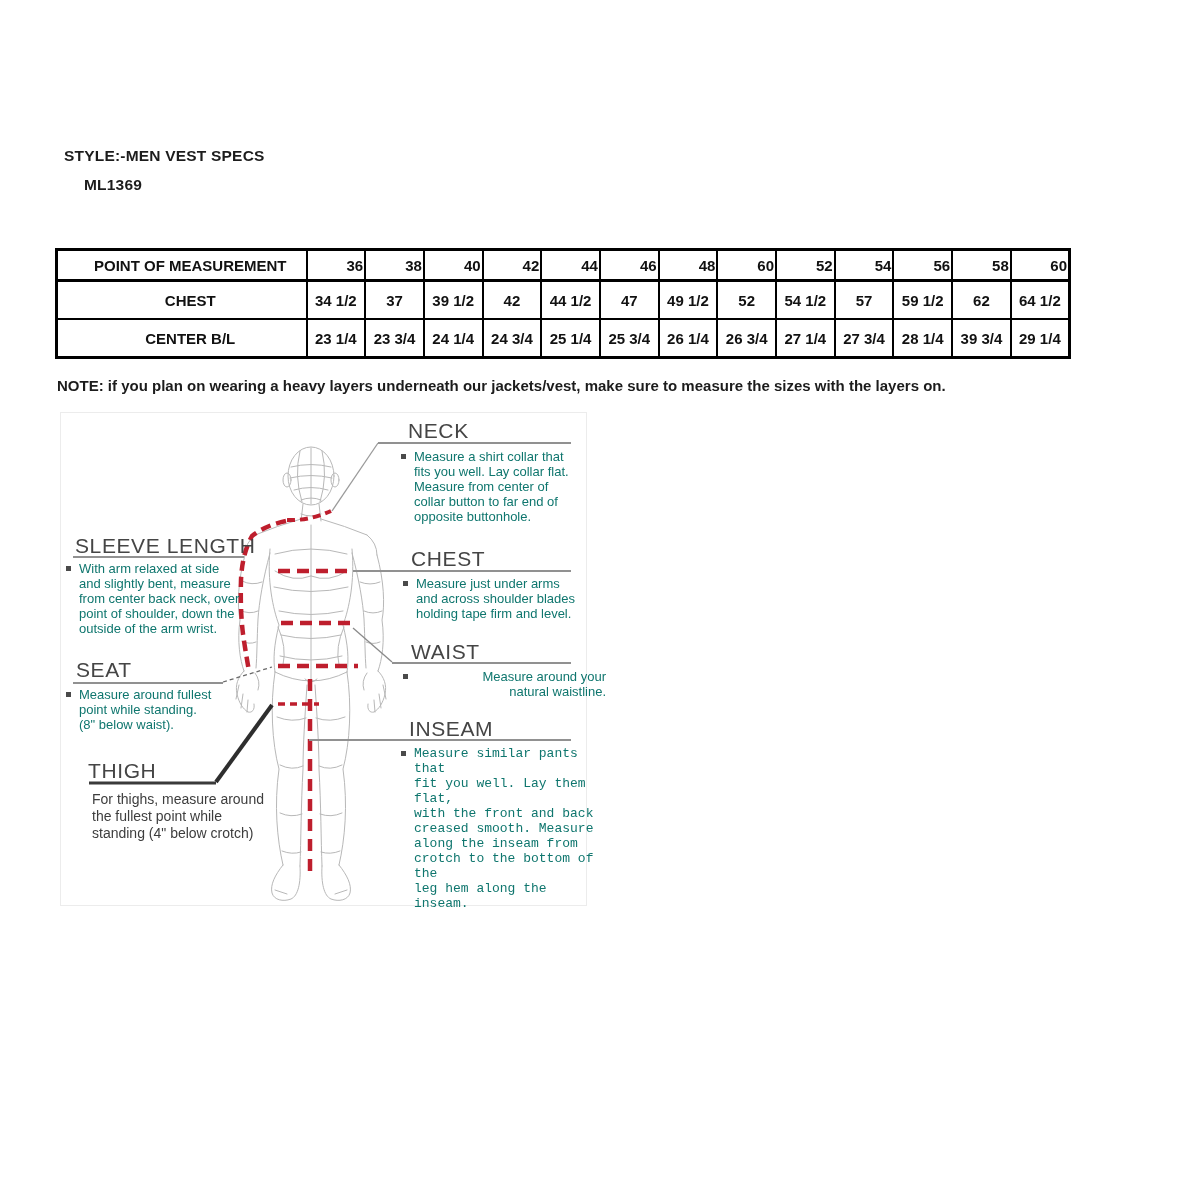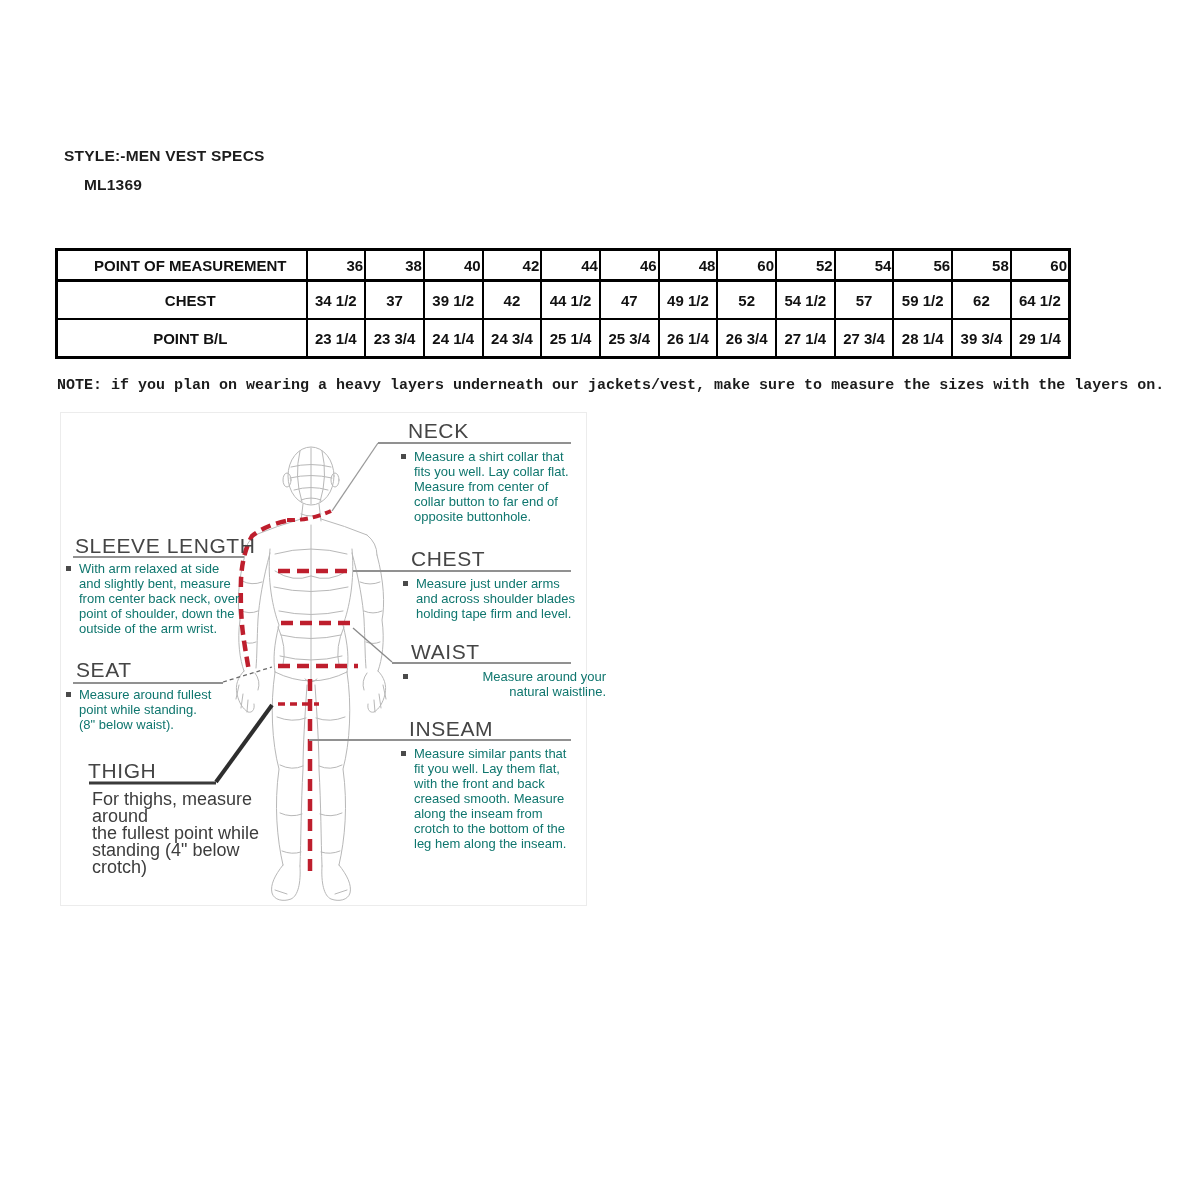--- a/index.html
+++ b/index.html
@@ -12,21 +12,21 @@
   table.size-table th,table.size-table td{border:2px solid #000;font-size:15px;color:#111;overflow:hidden;white-space:nowrap;}
   table.size-table th{font-weight:700;text-align:right;height:26px;border-bottom:3px solid #000;}
   table.size-table td{font-weight:700;text-align:center;height:34px;}
   table.size-table .pom{text-align:center;padding-left:18px;}
   
   .note-line{font-size:15px;font-weight:700;color:#1c1c1c;white-space:nowrap;}
   
   .diagram{position:absolute;left:60px;top:412px;width:525px;height:492px;border:1px solid #ececec;}
   .dg-heading{position:absolute;font-size:21px;font-weight:400;color:#454545;letter-spacing:.6px;white-space:nowrap;}
   .dg-desc{position:absolute;font-size:13px;line-height:15px;color:#0f766e;white-space:pre-line;width:190px;}
-  .dg-desc.thigh{font-size:18px;line-height:17px;color:#3d3d3d;width:200px;}
+  .dg-desc.thigh{font-size:14px;line-height:17px;color:#3d3d3d;width:200px;}
   .dg-bullet{position:absolute;width:5px;height:5px;background:#4a4a4a;}
   svg.dg-svg{position:absolute;left:0;top:0;}
   .fig{stroke:#b8b8b8;stroke-width:1;fill:none;stroke-linecap:round;}
   .red{stroke:#be1e2d;fill:none;stroke-linecap:butt;}
 </style>
 </head>
 <body>
 
 <div class="abs" style="left:64px;top:147px;">
   <div class="title-line">STYLE:-MEN VEST SPECS</div>
@@ -77,39 +77,39 @@
     <td>47</td>
     <td>49 1/2</td>
     <td>52</td>
     <td>54 1/2</td>
     <td>57</td>
     <td>59 1/2</td>
     <td>62</td>
     <td>64 1/2</td>
   </tr>
   <tr>
-    <td class="pom">POINT B/L</td>
+    <td class="pom">CENTER B/L</td>
     <td>23 1/4</td>
     <td>23 3/4</td>
     <td>24 1/4</td>
     <td>24 3/4</td>
     <td>25 1/4</td>
     <td>25 3/4</td>
     <td>26 1/4</td>
     <td>26 3/4</td>
     <td>27 1/4</td>
     <td>27 3/4</td>
     <td>28 1/4</td>
     <td>39 3/4</td>
     <td>29 1/4</td>
   </tr>
 </tbody>
   </table>
 
-<div class="note-line abs" style="left:57px;top:377px;font-family:Liberation Mono, monospace;">NOTE: if you plan on wearing a heavy layers underneath our jackets/vest, make sure to measure the sizes with the layers on.</div>
+<div class="note-line abs" style="left:57px;top:377px;">NOTE: if you plan on wearing a heavy layers underneath our jackets/vest, make sure to measure the sizes with the layers on.</div>
 
 <div class="diagram">
 
   <svg class="dg-svg" width="525" height="492" viewBox="0 0 525 492">
 
     <g class="fig">
 
       <ellipse cx="250" cy="63" rx="23" ry="29"></ellipse>
       <ellipse cx="226" cy="67" rx="4" ry="7"></ellipse>
       <ellipse cx="274" cy="67" rx="4" ry="7"></ellipse>
@@ -243,21 +243,21 @@
 point while standing.
 (8" below waist).</div>
 
   <div class="dg-heading" style="left:27px;top:346px;">THIGH</div>
   <div class="dg-desc thigh" style="left:31px;top:378px;">For thighs, measure around
 the fullest point while
 standing (4" below crotch)</div>
 
   <div class="dg-heading" style="left:348px;top:304px;">INSEAM</div>
   <span class="dg-bullet" style="left:340px;top:338px;"></span>
-  <div class="dg-desc" style="left:353px;top:333px;">Measure similar pants that
+  <div class="dg-desc" style="left:353px;top:333px;font-family:Liberation Mono, monospace;">Measure similar pants that
 fit you well. Lay them flat,
 with the front and back
 creased smooth. Measure
 along the inseam from
 crotch to the bottom of the
 leg hem along the inseam.</div>
 
 </div>
 
 </body></html>

